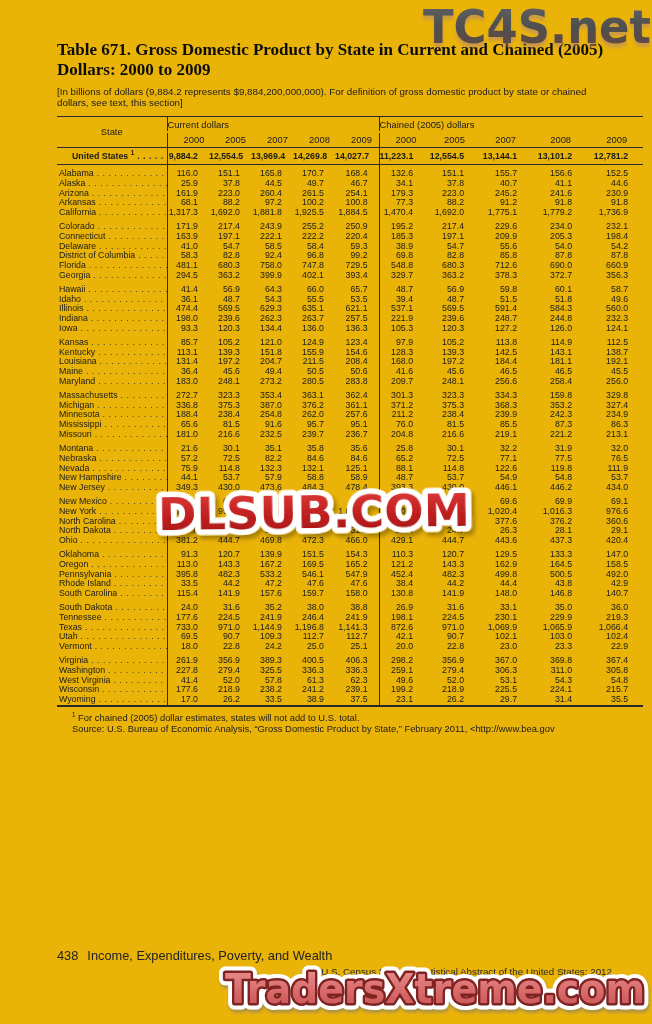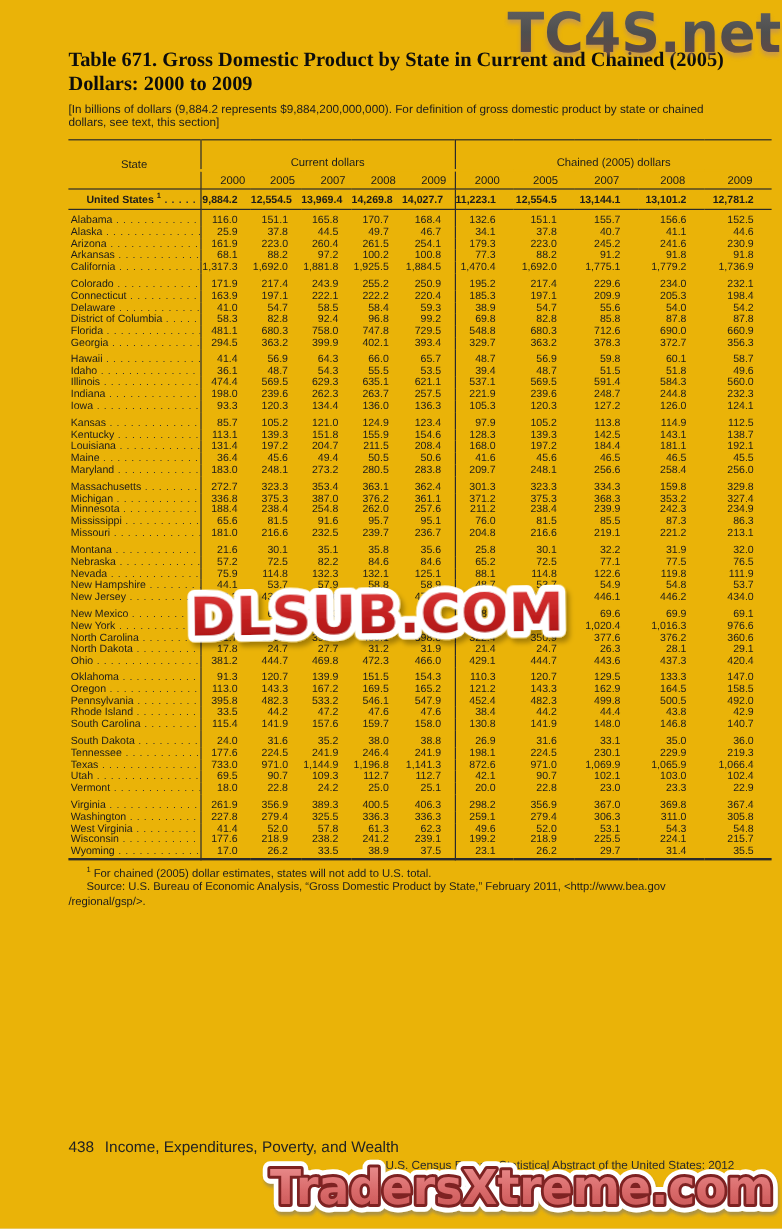--- a/index.html
+++ b/index.html
@@ -20,21 +20,21 @@
   }
   
   table.gdp {
     margin:7px 0 0 57px; width:586px;
     border-collapse:collapse; table-layout:fixed;
     border-top:1.5px solid #2b2b2b; border-bottom:2.5px solid #2b2b2b;
     font-size:8.8px; color:#1b1b1b;
   }
   th, td { padding:0; font-weight:normal; }
   .sep { border-right:1px solid #2b2b2b; }
-  .th-group { font-size:9.4px; text-align:center; padding:12px 0 1px; border-bottom:2px solid #eab308; }
+  .th-group { font-size:9.4px; text-align:left; padding:2px 0 1px; border-bottom:2px solid #eab308; }
   .th-state { font-size:9.4px; text-align:center; vertical-align:middle; }
   tr.yearrow th { font-size:9.4px; text-align:right; padding:1px 13px 2px 16px; border-bottom:1px solid #2b2b2b; }
   tr.yearrow th.chn { padding-right:16px; }
   th.th-state { border-bottom:1px solid #2b2b2b; }
   .num { text-align:right; padding-right:11px; white-space:nowrap; line-height:9.7px; }
   td.num.chn { padding-right:15px; }
   .state-cell { padding-left:2px; overflow:hidden; white-space:nowrap; line-height:9.7px; }
   .state-name::after {
     content:" . . . . . . . . . . . . . . . . . . . . . . . . . . . . . .";
     color:#333; letter-spacing:0.5px;
@@ -778,21 +778,20 @@
       <td class="num chn">29.7</td>
       <td class="num chn">31.4</td>
       <td class="num chn">35.5</td>
     </tr>
       </tbody>
   </table>
 
   <p class="footnote">
     <span class="ind"><sup>1</sup><span> For chained (2005) dollar estimates, states will not add to U.S. total.</span></span><br>
     <span class="ind">Source: U.S. Bureau of Economic Analysis, “Gross Domestic Product by State,” February 2011, &lt;http://www.bea.gov</span>
-    <span class="src-l2">/regional/gsp/&gt;.</span>
   </p>
 
   <div class="page-footer">
     <span>438</span><span class="sect">Income, Expenditures, Poverty, and Wealth</span>
   </div>
   <div class="census-line">U.S. Census Bureau, Statistical Abstract of the United States: 2012</div>
 
   <div class="wm wm-top">
     <svg width="238" height="58" viewBox="0 0 238 58">
       <defs>

